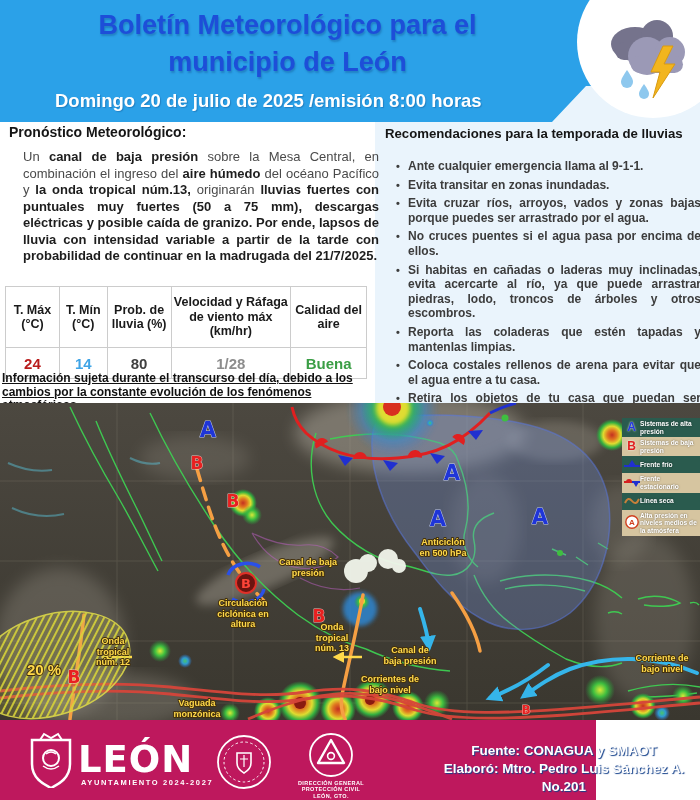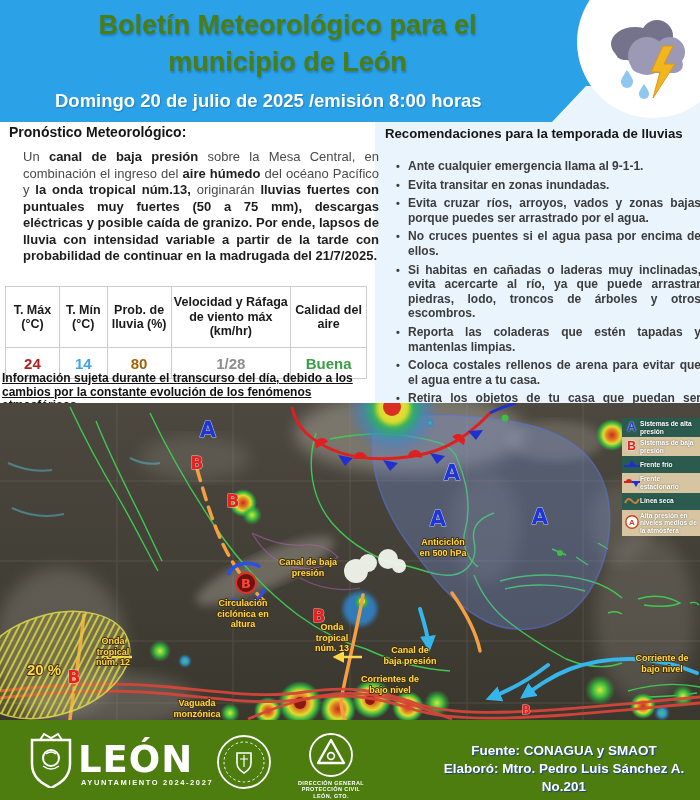--- a/index.html
+++ b/index.html
@@ -2,21 +2,21 @@
 <html><head>
 <meta charset="utf-8">
 <style>
   html,body{margin:0;padding:0;background:#888;}
   .page{position:relative;width:700px;height:800px;overflow:hidden;background:#ffffff;
         font-family:"Liberation Sans","DejaVu Sans",sans-serif;}
   
   .header-light{position:absolute;left:420px;top:0;width:280px;height:124px;background:#eaf4fc;}
   .header{position:absolute;left:0;top:0;width:700px;height:122px;background:#2ba1e8;
           clip-path:polygon(0 0,700px 0,700px 86px,586px 86px,552px 122px,0 122px);}
-  .title{position:absolute;left:0;top:7px;width:575px;text-align:center;color:#4d7c0f;
+  .title{position:absolute;left:0;top:7px;width:575px;text-align:center;color:#1d4ed8;
          font-weight:bold;font-size:27px;line-height:37px;
          text-shadow:1px 2px 2px rgba(15,70,130,.35);}
   .date-line{position:absolute;left:55px;top:90px;width:545px;text-align:left;color:#fff;
          font-weight:bold;font-size:18.5px;text-shadow:1px 1px 1px rgba(15,70,130,.35);}
   .hdr-circle{position:absolute;left:577px;top:-34px;width:152px;height:152px;border-radius:50%;
          background:#fff;}
   .hdr-circle svg{position:absolute;left:22px;top:52px;}
   
   .right-col-bg{position:absolute;left:375px;top:122px;width:325px;height:281px;background:#eaf4fc;}
   .forecast-head{position:absolute;left:9px;top:124px;width:360px;font-size:14px;font-weight:bold;color:#151515;}
@@ -48,21 +48,21 @@
   
   .legend{position:absolute;left:622px;top:15px;width:78px;font-size:6.6px;line-height:7.6px;}
   .lg-row{display:flex;align-items:center;padding:2px 2px 2px 1px;min-height:17px;box-sizing:border-box;}
   .lg-g{background:#2a5b4e;}
   .lg-t{background:#d6c5a0;}
   .lg-sym{width:17px;flex:0 0 17px;text-align:center;}
   .lg-lab{color:#fff;font-weight:bold;text-shadow:0 0 2px rgba(0,0,0,.55);}
   .lg-A{color:#2438e0;font-weight:bold;font-size:12px;text-shadow:0 0 2px #fff;}
   .lg-B{color:#e02020;font-weight:bold;font-size:12px;text-shadow:0 0 2px #fff;}
   
-  .footer{position:absolute;left:0;top:720px;width:700px;height:80px;background:#4d7c0f;}
+  .footer{position:absolute;left:0;top:720px;width:596px;height:80px;background:#be185d;}
   .leon-name{position:absolute;left:78px;top:18px;color:#fff;font-weight:bold;font-size:37px;
          letter-spacing:1px;font-family:"DejaVu Sans",sans-serif;}
   .leon-sub{position:absolute;left:81px;top:58px;color:#fff;font-size:7.5px;font-weight:bold;letter-spacing:1.6px;}
   .pc-caption{position:absolute;left:283px;top:60px;width:96px;text-align:center;color:#fff;
          font-size:5.5px;line-height:6.3px;font-weight:bold;letter-spacing:.4px;}
   .source{position:absolute;left:430px;top:22px;width:268px;text-align:center;color:#fff;
          font-weight:bold;font-size:13.5px;line-height:18px;text-shadow:1px 1px 1px #14408a;}
 </style>
 </head>
 <body>
@@ -117,21 +117,21 @@
         <tr>
           <th>T. Máx (°C)</th>
           <th>T. Mín (°C)</th>
           <th>Prob. de lluvia (%)</th>
           <th>Velocidad y Ráfaga de viento máx (km/hr)</th>
           <th>Calidad del aire</th>
         </tr>
     <tr>
           <td style="color: #b91c1c;">24</td>
           <td style="color: rgb(63, 164, 230);">14</td>
-          <td style="color: #a16207;">80</td>
+          <td style="color: #404040;">80</td>
           <td style="color: rgb(141, 141, 141);">1/28</td>
           <td style="color: rgb(58, 158, 69);">Buena</td>
         </tr>
   </tbody>
     </table>
   <div class="tbl-note">Información sujeta durante el transcurso del día, debido a los cambios por la constante evolución de los fenómenos atmosféricos</div>
 
   <div class="map">
     <svg class="scene" width="700" height="317" viewBox="0 0 700 317">
       <defs>

